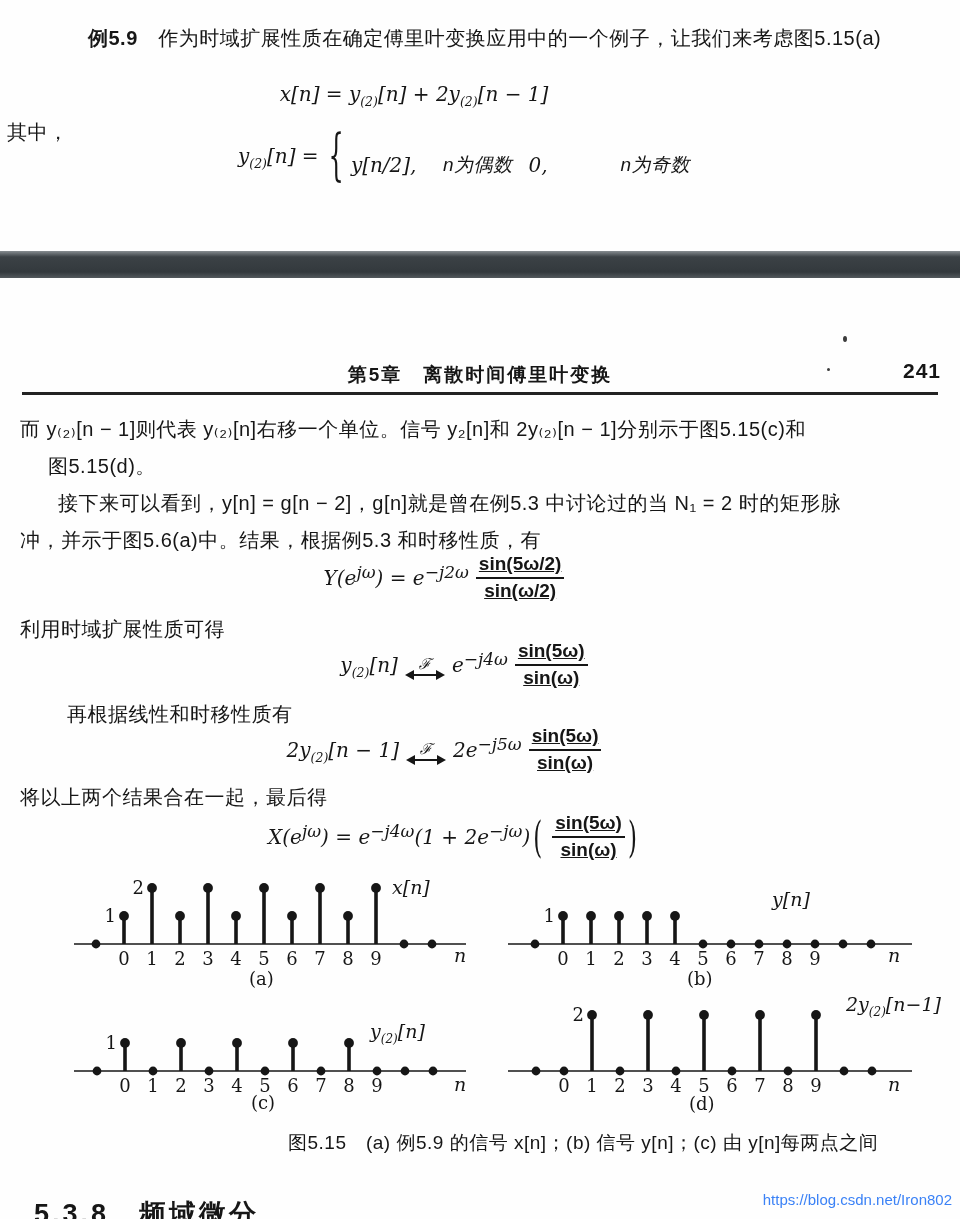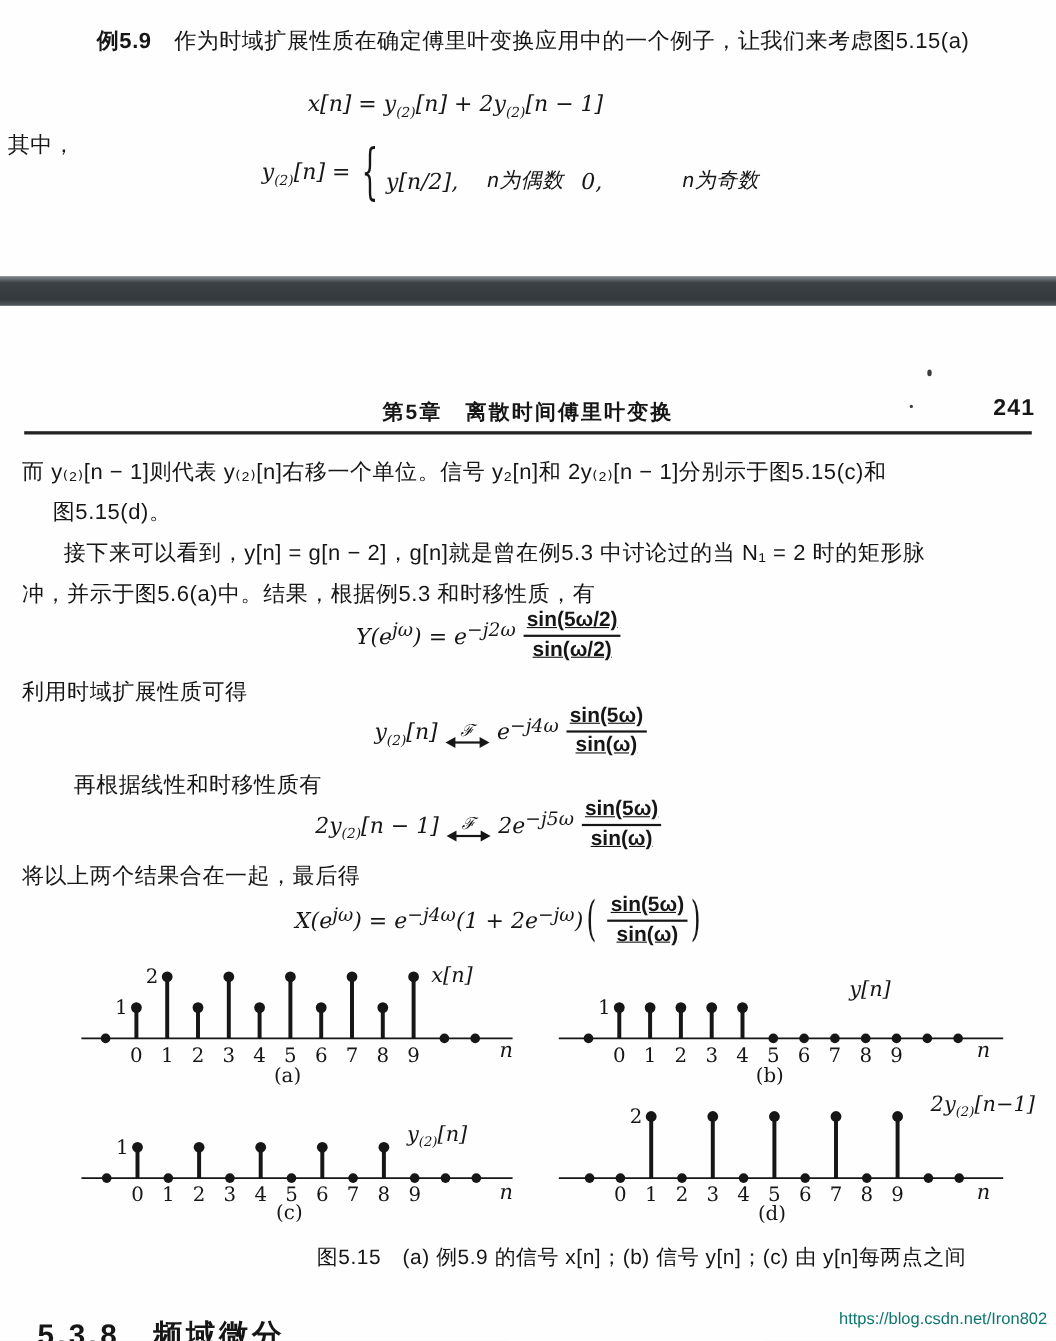--- a/index.html
+++ b/index.html
@@ -64,21 +64,21 @@
   #panel-a .pcap{left:187px;top:96px;}
   #panel-b .pcap{left:187px;top:96px;}
   #panel-c .pcap{left:189px;top:93px;}
   #panel-d .pcap{left:189px;top:100px;}
   svg .tick{font-family:"DejaVu Serif",serif;font-size:18px;fill:#161616;}
   svg .vlab{font-family:"DejaVu Serif",serif;font-size:18px;fill:#161616;}
   
   .figcap{position:absolute;font-size:19px;letter-spacing:0.5px;white-space:nowrap;}
   
   #nextsec{position:absolute;left:34px;top:1196px;font-size:27px;font-weight:bold;letter-spacing:3px;}
-  #watermark{position:absolute;right:8px;top:1191px;font-size:15px;color:#0f766e;
+  #watermark{position:absolute;right:8px;top:1191px;font-size:15px;color:#3b82f6;
         font-family:"Liberation Sans",sans-serif;}
   .speck{position:absolute;background:#3c3c3c;border-radius:50%;}
 </style>
 </head>
 <body>
 
 <div id="page">
 
   <div class="abs cjk" style="left:88px;top:25px;"><span class="lead">例5.9</span>　<span>作为时域扩展性质在确定傅里叶变换应用中的一个例子，让我们来考虑图5.15(a)</span></div>
 

